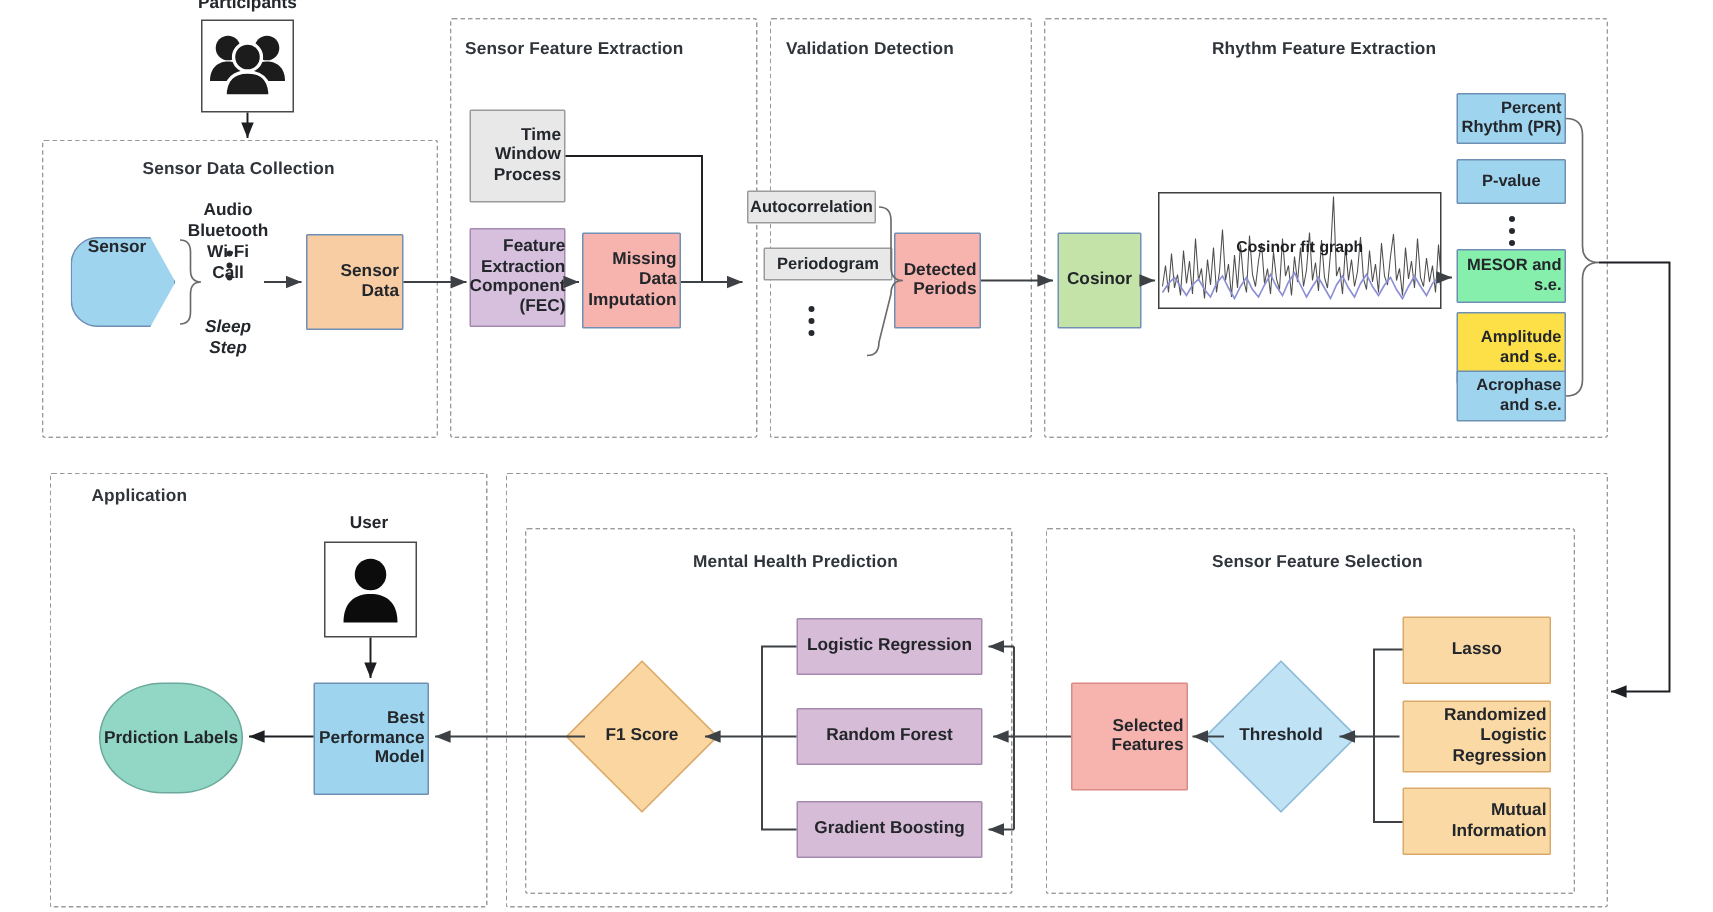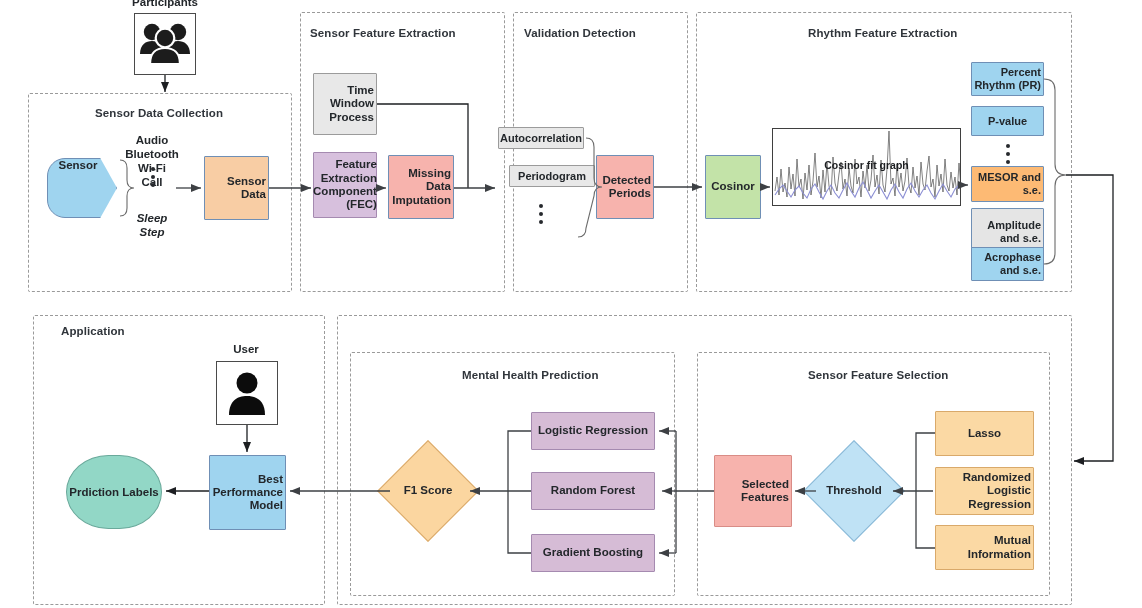--- a/index.html
+++ b/index.html
@@ -128,22 +128,22 @@
     <div class="chartlabel" style="top:30px;">Cosinor fit graph</div>
   </div>
 
   <div class="abs node sm" style="left:971px;top:62px;width:73px;height:34px;background:#9fd4ef;">Percent Rhythm (PR)</div>
   <div class="abs node sm" style="left:971px;top:106px;width:73px;height:30px;background:#9fd4ef;">P-value</div>
   <div class="vdots" style="left:1005px;top:144px;width:5px;height:20px;">
       <i></i>
       <i></i>
       <i></i>
     </div>
-  <div class="abs node sm" style="left:971px;top:166px;width:73px;height:36px;background:#fdba74;">MESOR and s.e.</div>
-  <div class="abs node sm" style="left:971px;top:208px;width:73px;height:48px;background:#e5e5e5;">Amplitude and s.e.</div>
+  <div class="abs node sm" style="left:971px;top:166px;width:73px;height:36px;background:#86efac;">MESOR and s.e.</div>
+  <div class="abs node sm" style="left:971px;top:208px;width:73px;height:48px;background:#fde047;">Amplitude and s.e.</div>
   <div class="abs node sm" style="left:971px;top:247px;width:73px;height:34px;background:#9fd4ef;">Acrophase and s.e.</div>
 
   <div class="caption" style="left:198px;top:343px;width:96px;">User</div>
   <div class="abs imgbox" style="left:216px;top:361px;width:62px;height:64px;">
     <svg width="42" height="46" viewBox="0 0 42 46">
       <circle cx="21" cy="13" r="10.5" fill="#0c0c0c"></circle>
       <path d="M3 45 C3 31 11 26 21 26 C31 26 39 31 39 45 Z" fill="#0c0c0c"></path>
     </svg>
   </div>
 

